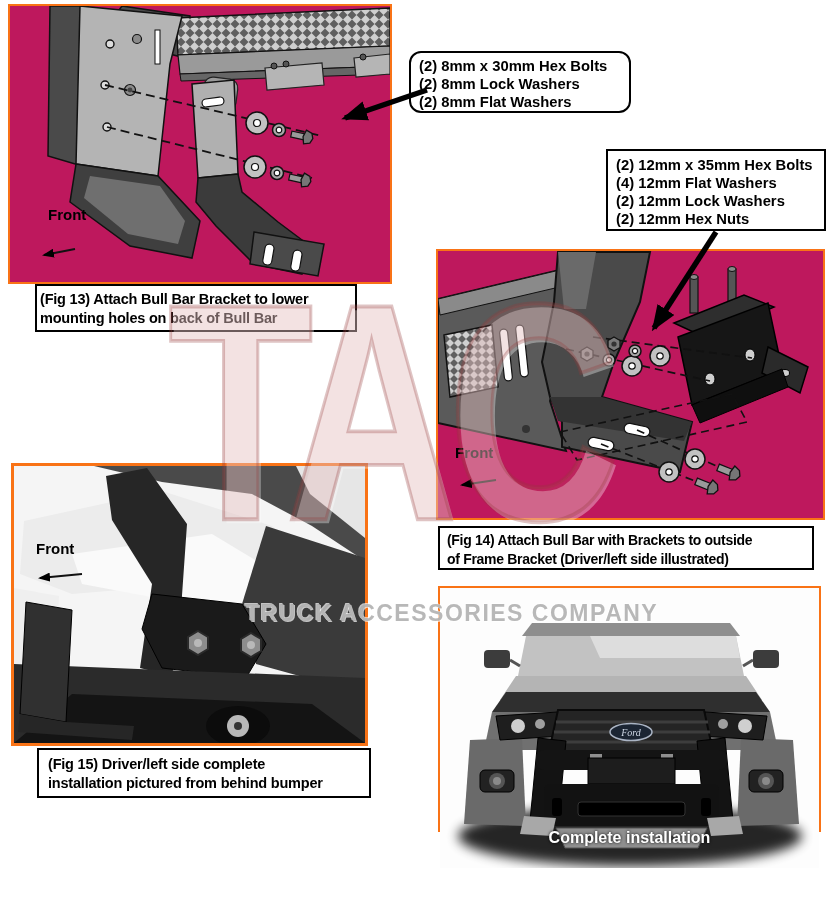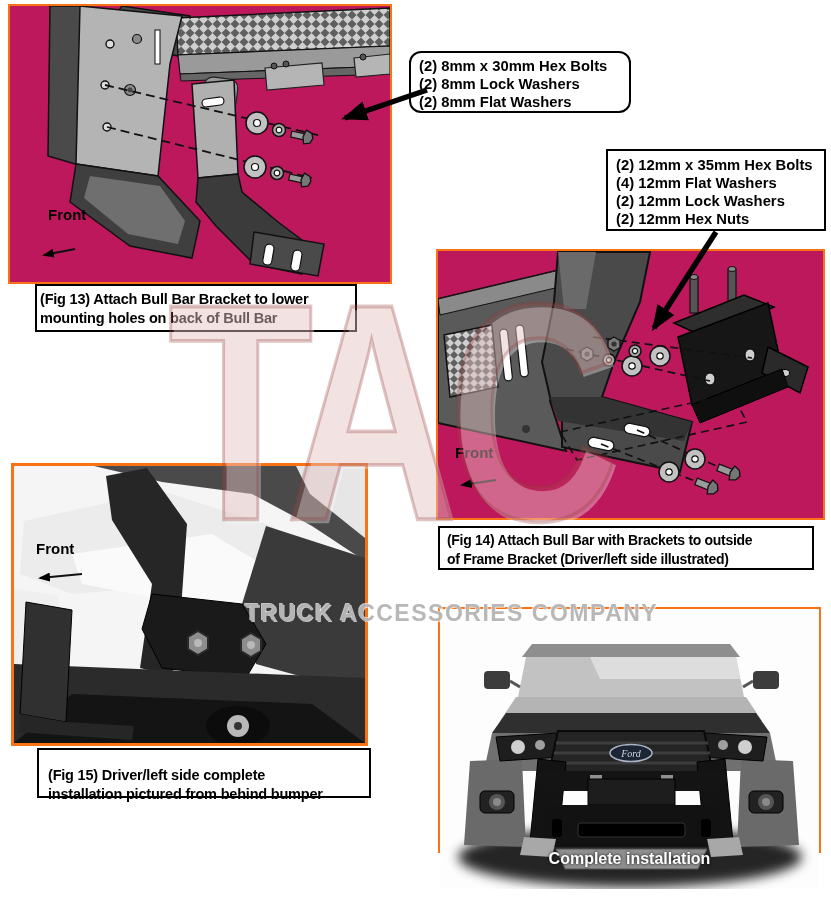--- a/index.html
+++ b/index.html
@@ -4,21 +4,21 @@
 <style>
   html,body{margin:0;padding:0;background:#fff;}
   .page{position:relative;width:831px;height:901px;background:#fff;overflow:hidden;
         font-family:"Liberation Sans",sans-serif;color:#000;}
   .box{position:absolute;background:#be185d;border:2px solid #f97316;box-sizing:border-box;}
   .cap{position:absolute;background:#fff;border:2px solid #000;box-sizing:border-box;
        font-weight:bold;z-index:30;}
   .cap .ln{white-space:nowrap;}
   .cap13{left:35px;top:284px;width:322px;height:48px;padding:4px 3px;font-size:14.5px;line-height:19px;letter-spacing:-0.2px;}
   .cap14{left:438px;top:526px;width:376px;height:44px;padding:3px 7px;font-size:14px;line-height:19px;letter-spacing:-0.3px;}
-  .cap15{left:37px;top:748px;width:334px;height:50px;padding:16px 9px;font-size:14.5px;line-height:19px;letter-spacing:-0.2px;}
+  .cap15{left:37px;top:748px;width:334px;height:50px;padding:5px 9px;font-size:14.5px;line-height:19px;letter-spacing:-0.2px;}
   .callout{position:absolute;background:#fff;border:2px solid #000;box-sizing:border-box;
            font-weight:bold;font-size:14.8px;line-height:18px;z-index:30;white-space:nowrap;}
   .co8{left:409px;top:51px;width:222px;height:62px;padding:4px 8px;border-radius:12px;}
   .co12{left:606px;top:149px;width:220px;height:82px;padding:5px 8px;}
   .figbox{z-index:10;}
   .figbox svg{display:block;}
   .front{position:absolute;font-weight:bold;font-size:15px;z-index:20;}
   .photo-caption{position:absolute;left:0;right:0;top:241px;text-align:center;color:#fff;
                  font-weight:bold;font-size:16px;z-index:25;text-shadow:0 0 3px #000;}
   #arrows{position:absolute;left:0;top:0;z-index:40;pointer-events:none;}
@@ -250,21 +250,21 @@
       <line x1="68" y1="108" x2="26" y2="112" stroke="#111" stroke-width="2" marker-end="url(#ahs15)"></line>
     </svg>
     <div class="front" style="left:22px;top:74px;">Front</div>
   </div>
 
   <div class="cap cap15">
     <div class="ln">(Fig 15) Driver/left side complete</div>
     <div class="ln">installation pictured from behind bumper</div>
   </div>
 
-  <div class="box figbox" style="left:438px;top:607px;width:383px;height:246px;">
+  <div class="box figbox" style="left:438px;top:586px;width:383px;height:246px;">
     <svg width="379" height="280" viewBox="0 0 379 280">
       <defs>
         <filter id="blur6">
             <feGaussianBlur stdDeviation="6"></feGaussianBlur>
           </filter>
       </defs>
       <rect width="379" height="280" fill="#fdfdfd"></rect>
       <g>
         <ellipse cx="190" cy="248" rx="172" ry="30" fill="#000" opacity="0.85" filter="url(#blur6)"></ellipse>
         <polygon points="92,35 290,35 300,48 82,48" fill="#8e8e8e"></polygon>

